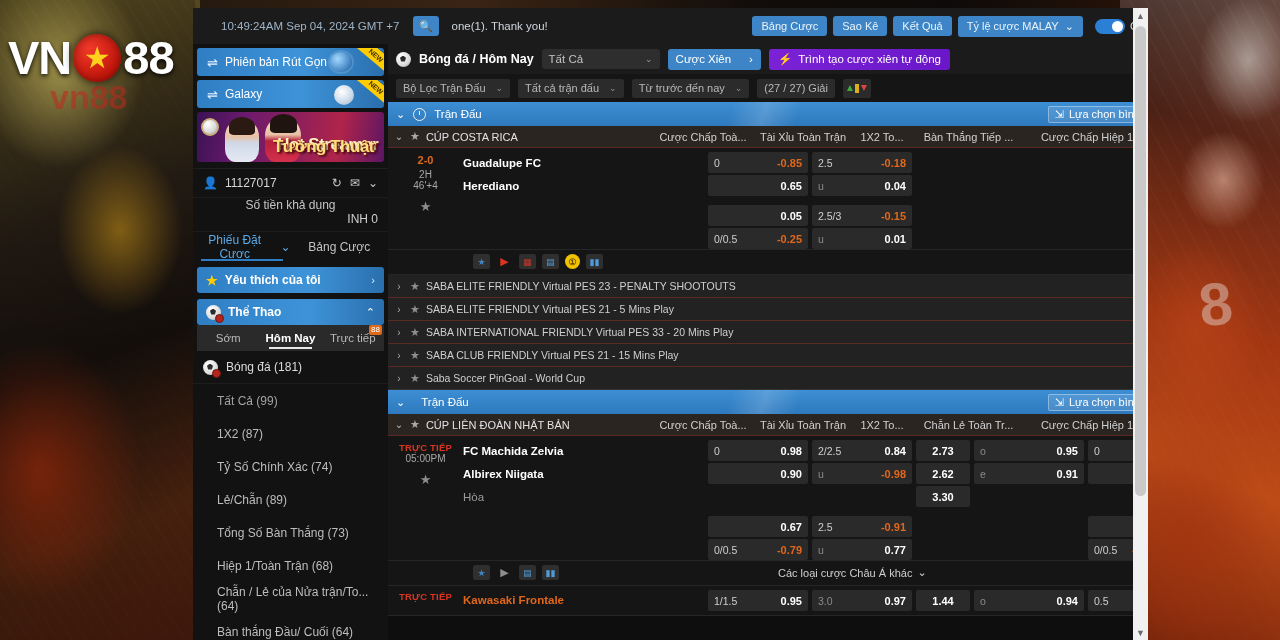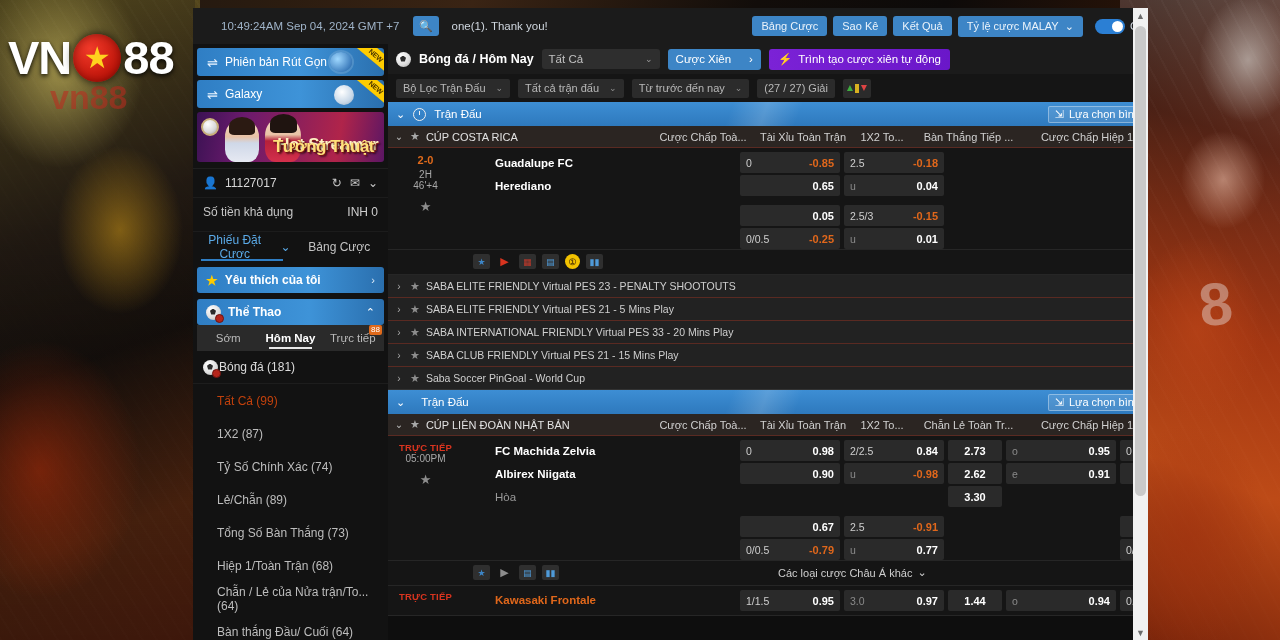--- a/index.html
+++ b/index.html
@@ -201,21 +201,21 @@
 
   .sb-user {
     margin: 6px 0 0 0; height: 29px; border-top:1px solid #1f1f1f;
     display: flex; align-items: center; padding: 0 10px; gap: 7px;
     color: #cfcfcf; font-size: 12px;
   }
   .sb-user .uid { color: #d7d7d7; }
   .sb-user .icons { margin-left: auto; display: flex; align-items: center; gap: 8px; color:#c7c7c7; font-size: 12px; }
   .sb-bal {
     height: 28px; display: flex; align-items: center; padding: 0 10px;
-    color: #c6c6c6; font-size: 12px; border-top: 1px solid #1c1c1c;
+    color: #c6c6c6; font-size: 12px; border-top: 1px solid #1c1c1c; flex-direction: column;
   }
   .sb-bal .val { margin-left: auto; color:#cfcfcf; }
 
   .sb-tabs {
     display: flex; align-items: center; height: 30px; margin-top: 6px;
     border-top: 1px solid #1c1c1c;
   }
   .sb-tab {
     flex: 1; text-align: center; font-size: 12px; color: #c3c3c3;
     height: 100%; display:flex; align-items:center; justify-content:center; gap:4px;
@@ -250,41 +250,41 @@
     font-size: 11.5px; color:#b9b9b9; position:relative;
   }
   .sb-subtab.active { color:#fff; font-weight:700; }
   .sb-subtab.active::after { content:""; position:absolute; left:10px; right:10px; bottom:2px; height:2px; background:#e8e8e8; }
   .sb-subtab .badge {
     position:absolute; right: 2px; top: 0px; background:#e06a1b; color:#fff;
     font-size: 8px; padding: 0 2px; border-radius:2px; line-height: 10px;
   }
 
   .sb-sec {
-    height: 31px; display:flex; align-items:center; gap:1px; padding: 16px 10px;
+    height: 31px; display:flex; align-items:center; gap:8px; padding: 16px 10px;
     color:#dcdcdc; font-size: 12px; border-bottom: 1px solid #1d1d1d;
   }
   .ball-ico {
     width: 15px; height: 15px; border-radius:50%;
     background: radial-gradient(circle at 35% 30%, #ffffff, #dcdcdc 60%, #9e9e9e);
     position: relative; flex: none;
   }
   .ball-ico::before {
     content:""; position:absolute; left:4px; top:4px; width:6px; height:6px;
     background:#2b2b2b; clip-path: polygon(50% 0%, 100% 38%, 81% 100%, 19% 100%, 0% 38%);
   }
   .ball-ico .dot {
     position:absolute; right:-3px; bottom:-3px; width:9px; height:9px; border-radius:50%;
     background:#b4251b; border:1px solid #6e1410;
   }
   .sb-item {
     height: 33px; display:flex; align-items:center; padding: 0 10px 0 24px;
     color:#bdbdbd; font-size: 12px;
   }
-  .sb-item.active { color:#c2410c; }
+  .sb-item.active { color:#a3a3a3; }
 
   
   .main {
     position: absolute; left: 195px; top: 36px; width: 760px; height: 596px;
     background: #0e0e0e; overflow: hidden;
   }
   .m-head {
     height: 30px; display: flex; align-items: center; gap: 8px; padding: 0 8px;
     background: #1b1b1b;
   }
@@ -362,21 +362,21 @@
 
   .match {
     display:flex; background:#151515; border-bottom:1px solid #262626; position:relative;
   }
   .m-left { width: 75px; flex:none; padding-top: 6px; text-align:center; }
   .m-left .score { color:#e06a1b; font-size: 11px; font-weight:700; }
   .m-left .live { color:#d8341f; font-size: 9.5px; font-weight:700; letter-spacing:.2px; }
   .m-left .ph { color:#a8a8a8; font-size: 10px; margin-top: 3px; }
   .m-left .tm { color:#a8a8a8; font-size: 10px; }
   .m-left .star { color:#8d8d8d; font-size: 13px; margin-top: 8px; display:block; }
-  .m-teams { width: 245px; flex: none; padding-top: 5px; margin-left: 32px; }
+  .m-teams { width: 245px; flex: none; padding-top: 5px; }
   .m-teams .t { color:#fff; font-size: 11.5px; font-weight:700; height: 23px; line-height: 20px; }
   .m-teams .t.draw { color:#9a9a9a; font-weight:400; }
   .m-teams .t.orange { color:#e0671b; }
   .m-odds { flex: 1; display:flex; }
   .odds-col { display:flex; flex-direction:column; gap:2px; padding-top: 4px; }
   .odds-cell {
     background: #2a2a2a; height: 21px; border-radius: 2px;
     display:flex; align-items:center; justify-content:space-between;
     padding: 0 6px; font-size: 11px; color:#fff; font-weight:700;
   }

